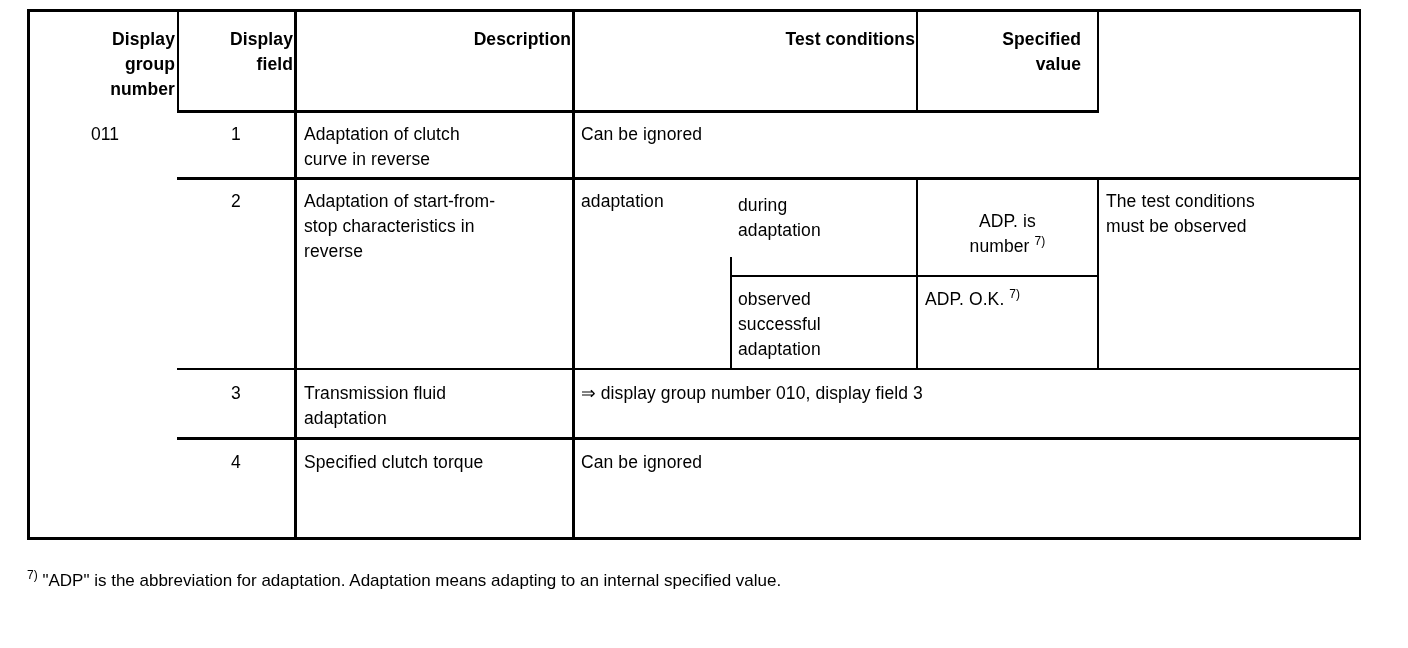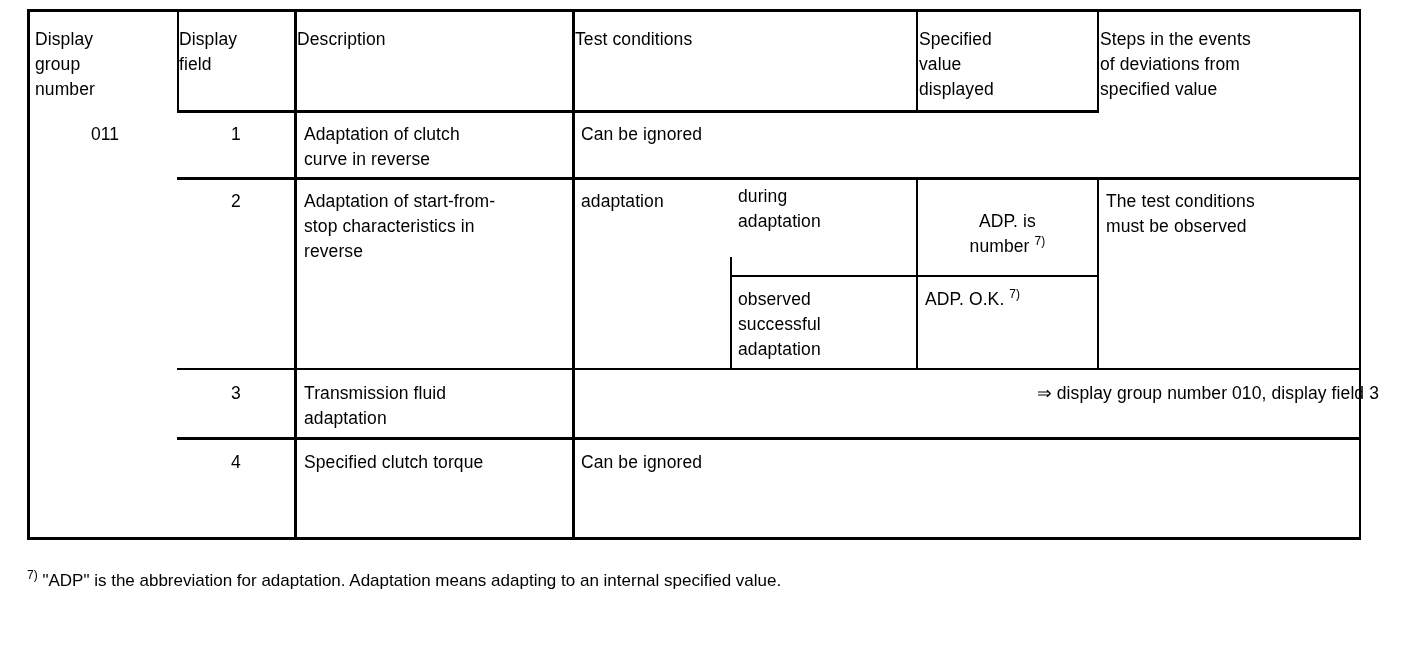--- a/index.html
+++ b/index.html
@@ -42,22 +42,22 @@
 
   
   .cell {
     position: absolute;
     font-size: 17.5px;
     line-height: 25px;
     letter-spacing: 0.1px;
     color: #000;
   }
   .head {
-    font-weight: normal;
-    text-align: left;
+    font-weight: bold;
+    text-align: right;
   }
   .ctr { text-align: center; }
   .lft { text-align: left; }
 
   .sup {
     font-size: 12px;
     vertical-align: super;
     line-height: 0;
   }
 
@@ -120,28 +120,22 @@
     <div>field</div>
   </div>
 
   <div class="cell head" style="left:548px; top:18px; width:340px;">Test conditions</div>
 
   <div class="cell head" style="left:270px; top:18px; width:274px;">Description</div>
 
   <div class="cell head" style="left:892px; top:18px; width:162px;">
     <div>Specified</div>
     <div>value</div>
-    <div>displayed</div>
-  </div>
-
-  <div class="cell head" style="left:1073px; top:18px; width:258px;">
-    <div>Steps in the events</div>
-    <div>of deviations from</div>
-    <div>specified value</div>
-  </div>
+  </div>
+
 
   <div class="cell ctr" style="left:8px; top:113px; width:140px;">011</div>
 
   <div class="cell ctr" style="left:152px; top:113px; width:114px;">1</div>
 
   <div class="cell lft" style="left:277px; top:113px; width:265px;">
     <div>Adaptation of clutch</div>
     <div>curve in reverse</div>
   </div>
 
@@ -152,21 +146,21 @@
   <div class="cell lft" style="left:277px; top:180px; width:268px;">
     <div>Adaptation of start-from-</div>
     <div>stop characteristics in</div>
     <div>reverse</div>
   </div>
 
   <div class="cell lft" style="left:554px; top:180px; width:150px;">
     <div>adaptation</div>
   </div>
 
-  <div class="cell lft" style="left:711px; top:175px; width:175px;">
+  <div class="cell lft" style="left:711px; top:184px; width:175px;">
     <div>during</div>
     <div>adaptation</div>
   </div>
 
   <div class="cell ctr" style="left:892px; top:180px; width:177px;margin-top:20px;">
     <div>ADP. is</div>
     <div><span>number</span> <span class="sup">7)</span></div>
   </div>
 
   <div class="cell lft" style="left:711px; top:278px; width:175px;">
@@ -184,21 +178,21 @@
     <div>must be observed</div>
   </div>
 
   <div class="cell ctr" style="left:152px; top:372px; width:114px;">3</div>
 
   <div class="cell lft" style="left:277px; top:372px; width:265px;">
     <div>Transmission fluid</div>
     <div>adaptation</div>
   </div>
 
-  <div class="cell lft" style="left:582px; top:372px; width:770px;text-align:right;">⇒ display group number 010, display field 3</div>
+  <div class="cell lft" style="left:554px; top:372px; width:770px;">⇒ display group number 010, display field 3</div>
 
   <div class="cell ctr" style="left:152px; top:441px; width:114px;">4</div>
 
   <div class="cell lft" style="left:277px; top:441px; width:265px;">Specified clutch torque</div>
 
   <div class="cell lft" style="left:554px; top:441px; width:760px;">Can be ignored</div>
 
 </div>
 
 <div class="footnote">

